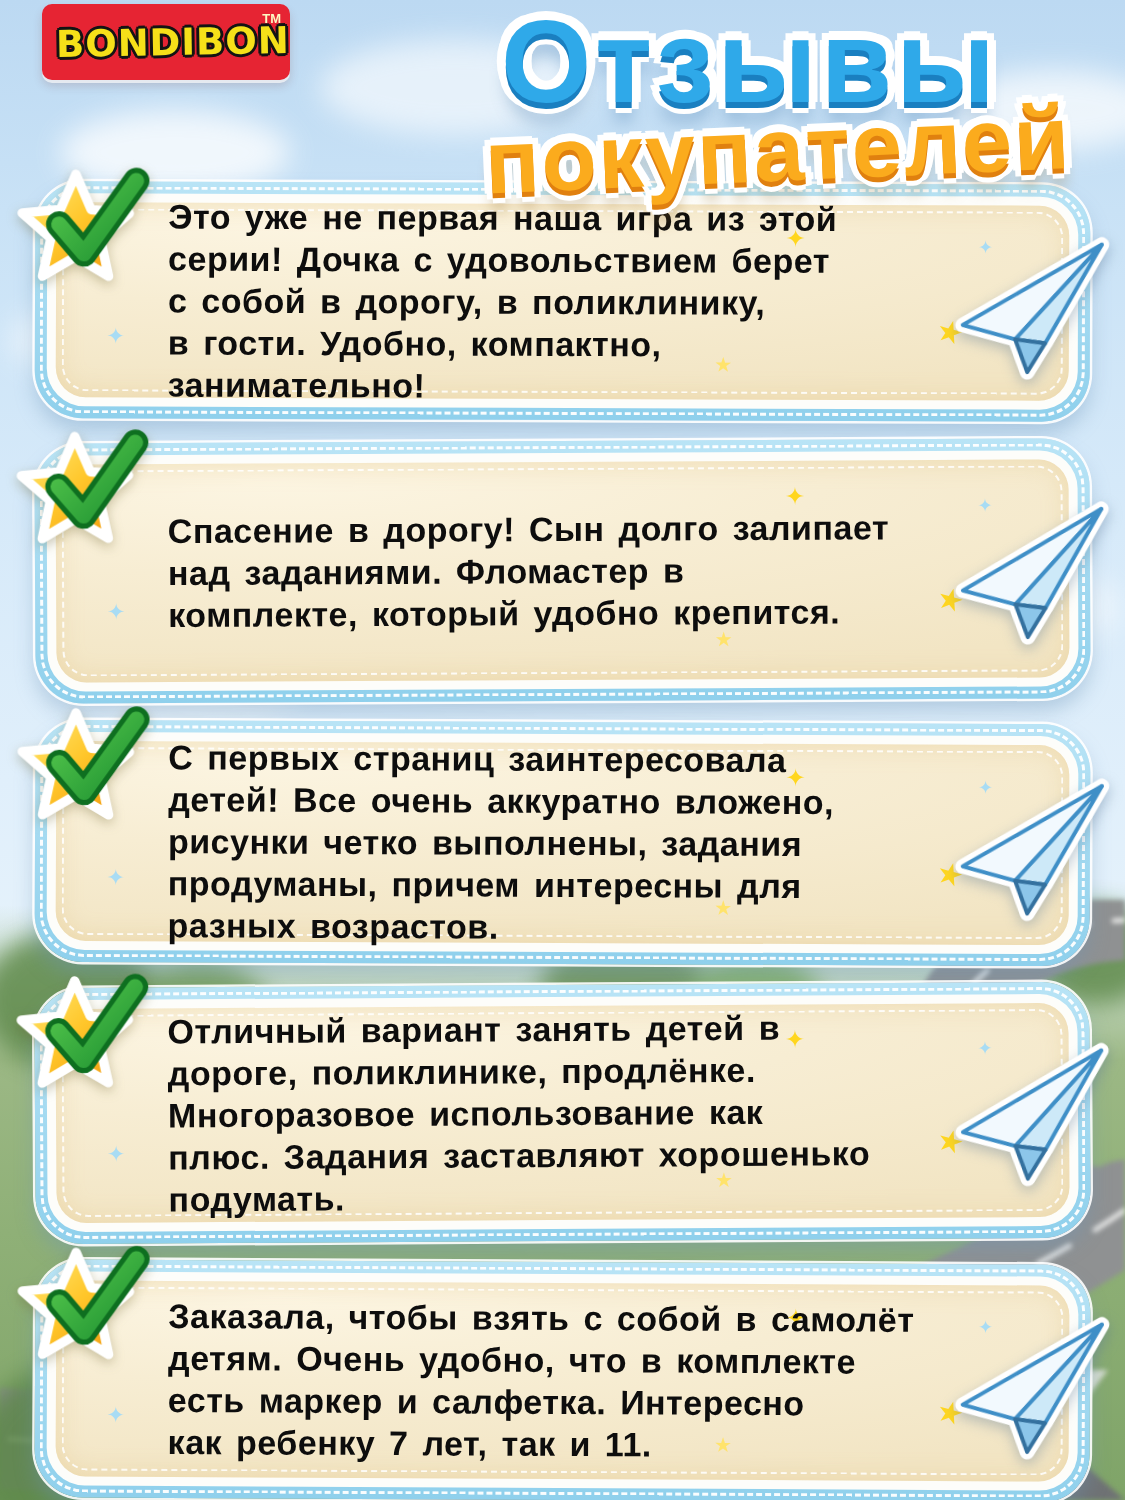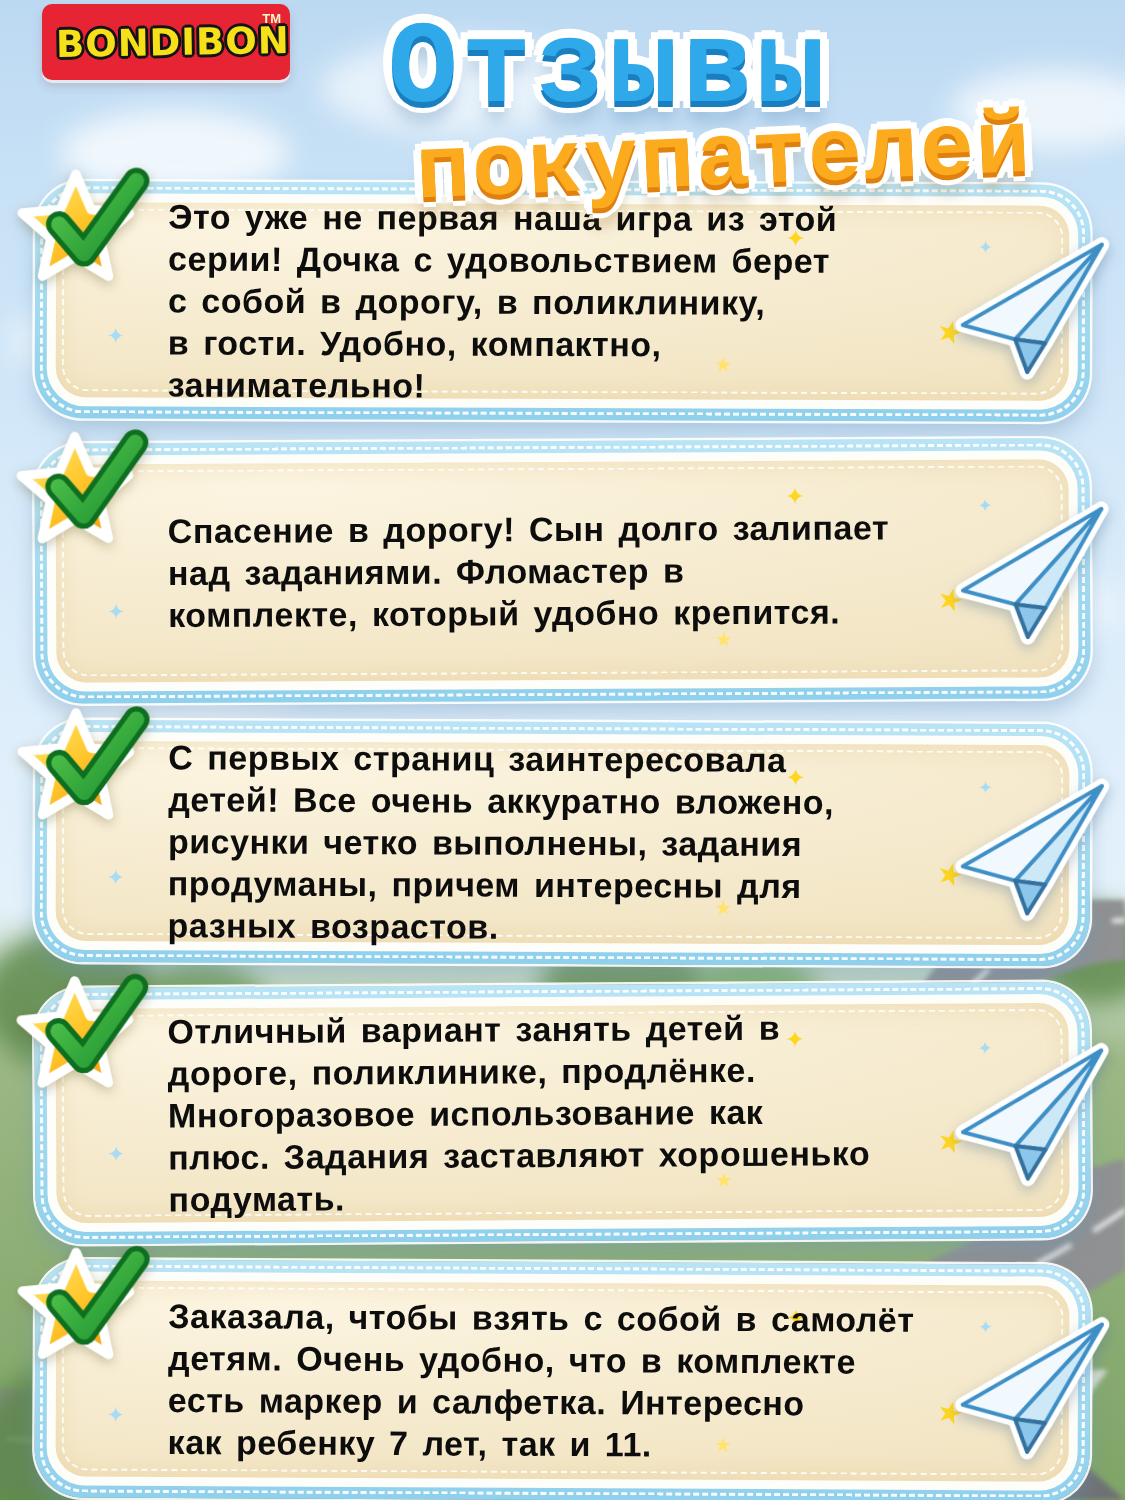--- a/index.html
+++ b/index.html
@@ -32,22 +32,22 @@
   
   .logo{position:absolute;left:42px;top:4px;width:248px;height:76px;background:#e62433;
     border-radius:10px;z-index:5;display:flex;align-items:center;justify-content:flex-end;
     box-shadow:0 3px 0 rgba(255,255,255,.65),0 6px 10px rgba(120,60,60,.2);}
   .logo-text{font-family:"DejaVu Sans",sans-serif;font-weight:bold;font-size:37px;color:#f6e019;
     letter-spacing:1px;transform:rotate(-1deg);
     text-shadow:-2px -2px 0 #141414,2px -2px 0 #141414,-2px 2px 0 #141414,2px 2px 0 #141414,
       -3px 0 0 #141414,3px 0 0 #141414,0 -3px 0 #141414,0 3px 0 #141414;}
   .logo-tm{position:absolute;top:7px;right:9px;color:#fef9c3;font-size:13px;font-weight:bold;letter-spacing:0;}
   
-  .title{position:absolute;left:388px;top:8px;width:724px;z-index:4;
-    font-family:Liberation Mono, monospace;font-weight:bold;line-height:1.08;}
+  .title{position:absolute;left:388px;top:0px;width:724px;text-align:center;z-index:4;
+    font-family:Liberation Sans, sans-serif;font-weight:bold;line-height:1.08;}
   .title-line1{font-size:116px;color:#2fa9e9;letter-spacing:4px;
     text-shadow:0 6px 0 #1a7fc0,
       -7px -7px 0 #fff,7px -7px 0 #fff,-7px 7px 0 #fff,7px 7px 0 #fff,
       -9px 0 0 #fff,9px 0 0 #fff,0 -9px 0 #fff,0 11px 0 #fff,
       0 20px 16px rgba(70,120,170,.35);}
   .title-line2{margin-top:-22px;font-size:90px;color:#fbab1d;letter-spacing:2px;
     transform:rotate(-2.5deg) translateX(28px);
     text-shadow:0 5px 0 #e0800f,
       -6px -6px 0 #fff,6px -6px 0 #fff,-6px 6px 0 #fff,6px 6px 0 #fff,
       -8px 0 0 #fff,8px 0 0 #fff,0 -8px 0 #fff,0 10px 0 #fff,

